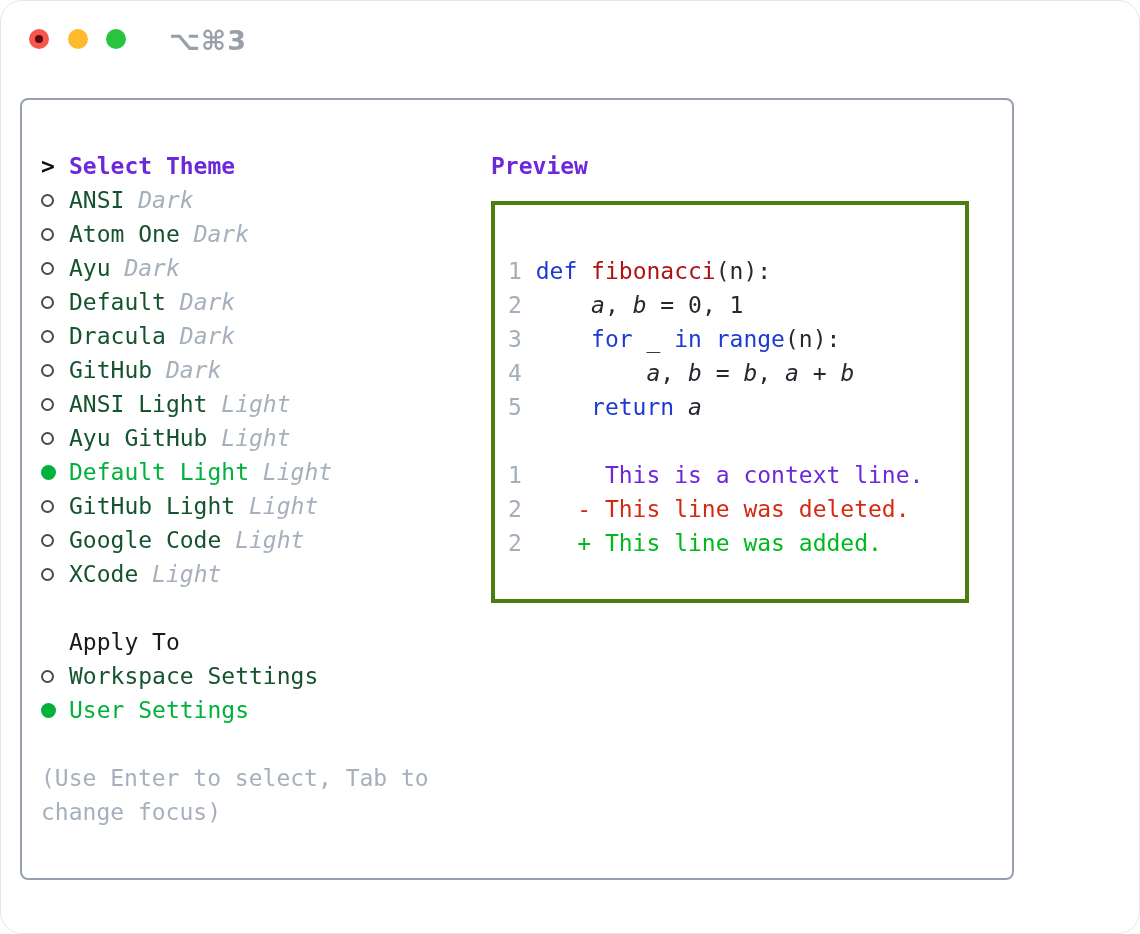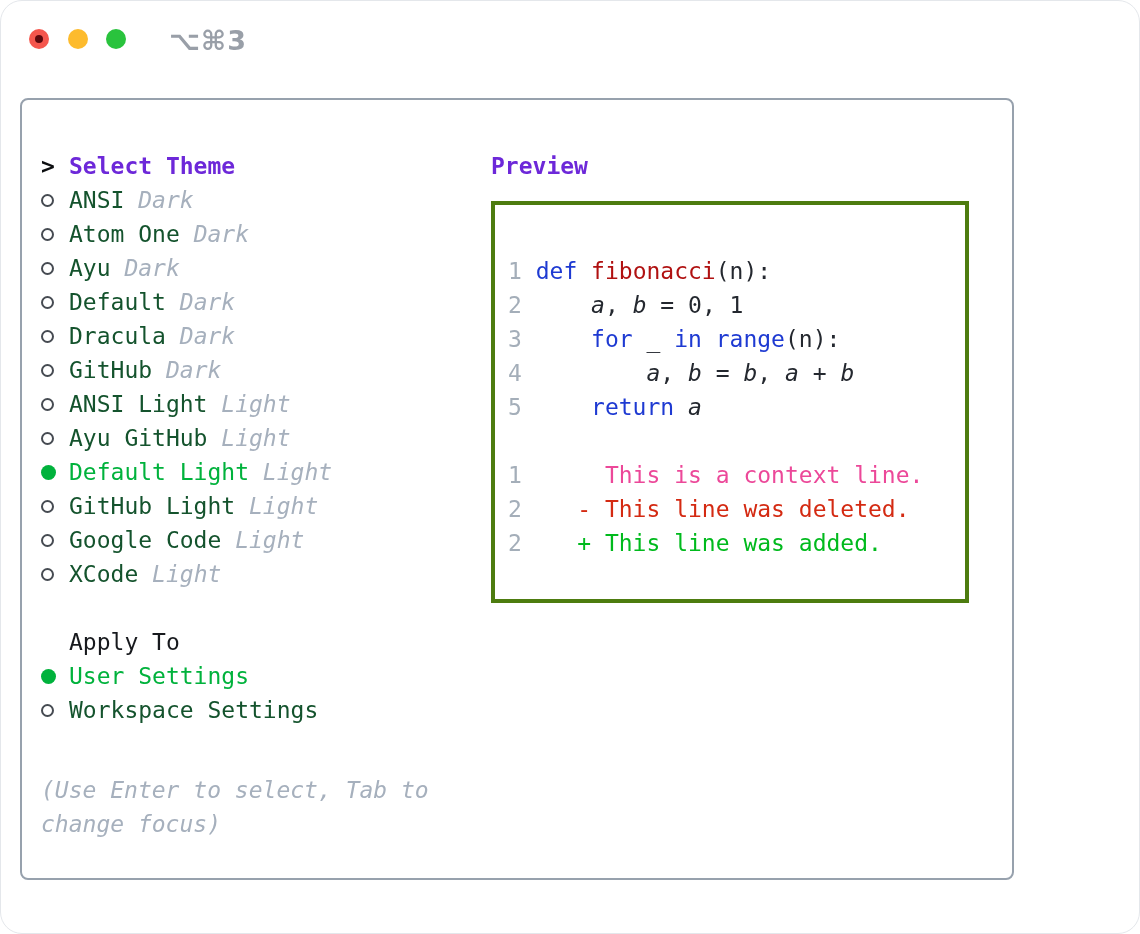--- a/index.html
+++ b/index.html
@@ -32,37 +32,37 @@
   .row { display:flex; align-items:center; height:34px; white-space:pre; }
   .marker { display:inline-flex; width:28px; align-items:center; flex:none; }
   .caret { font-weight:bold; color:#0c0e10; }
   .circle { width:13px; height:13px; border:2px solid #464b52; border-radius:50%; }
   .circle.sel { width:15px; height:15px; border:none; background:#00b23c; }
   .hdr { font-weight:bold; color:#6d28d9; }
   .hdr2 { color:#17191d; }
   .nm { color:#14532d; }
   .nm.sel { color:#00b23c; }
   .tag { color:#a6b0bd; font-style:italic; }
-  .help { margin-top:46px; width:30ch; color:#a6b0bd; font-style:italic; white-space:normal; }
+  .help { margin-top:34px; width:30ch; color:#a6b0bd; white-space:normal; }
 
   
   .right-col { position:absolute; left:469px; top:49px; font-size:23px; line-height:34px; }
   .preview-box {
     margin-top:18px; width:478px; height:402px;
     border:4px solid #4d7c0f; background:#ffffff; padding:49px 0 0 13px;
     overflow:hidden;
   }
   .cl { height:34px; white-space:pre; }
   .ln { display:inline-block; width:2ch; color:#a4aeb9; }
   .tok-kw { color:#1e3ad2; }
   .tok-fn { color:#b01111; }
   .tok-p  { color:#24282f; }
   .tok-v  { color:#24282f; font-style:italic; }
   .blank-line { height:34px; }
-  .diff-context { color:#ec4899; }
+  .diff-context { color:#6d28d9; }
   .diff-deleted { color:#d42a12; }
   .diff-added   { color:#00ba1d; }
 </style>
 </head>
 <body>
 
 <div class="window">
 
   <div class="titlebar">
     <div class="dot dot-close"></div>
@@ -95,22 +95,22 @@
         </div>
 
       <div class="row" style="height:34px"></div>
 
       <div class="row">
         <span class="marker"></span>
         <span class="hdr2">Apply To</span>
       </div>
 
       <div id="apply-list">
+          <div class="row"><span class="marker"><span class="circle"></span></span><span class="nm">Workspace Settings</span></div>
           <div class="row"><span class="marker"><span class="circle sel"></span></span><span class="nm sel">User Settings</span></div>
-          <div class="row"><span class="marker"><span class="circle"></span></span><span class="nm">Workspace Settings</span></div>
         </div>
 
       <div class="help">(Use Enter to select, Tab to change focus)</div>
     </div>
 
     <div class="right-col">
       <div class="row"><span class="hdr">Preview</span></div>
       <div class="preview-box" id="preview-box">
           <div class="cl"><span class="ln">1</span><span class="tok-kw">def</span><span class="tok-p"> </span><span class="tok-fn">fibonacci</span><span class="tok-p">(n):</span></div>
           <div class="cl"><span class="ln">2</span><span class="tok-p">    </span><span class="tok-v">a</span><span class="tok-p">, </span><span class="tok-v">b</span><span class="tok-p"> = 0, 1</span></div>

